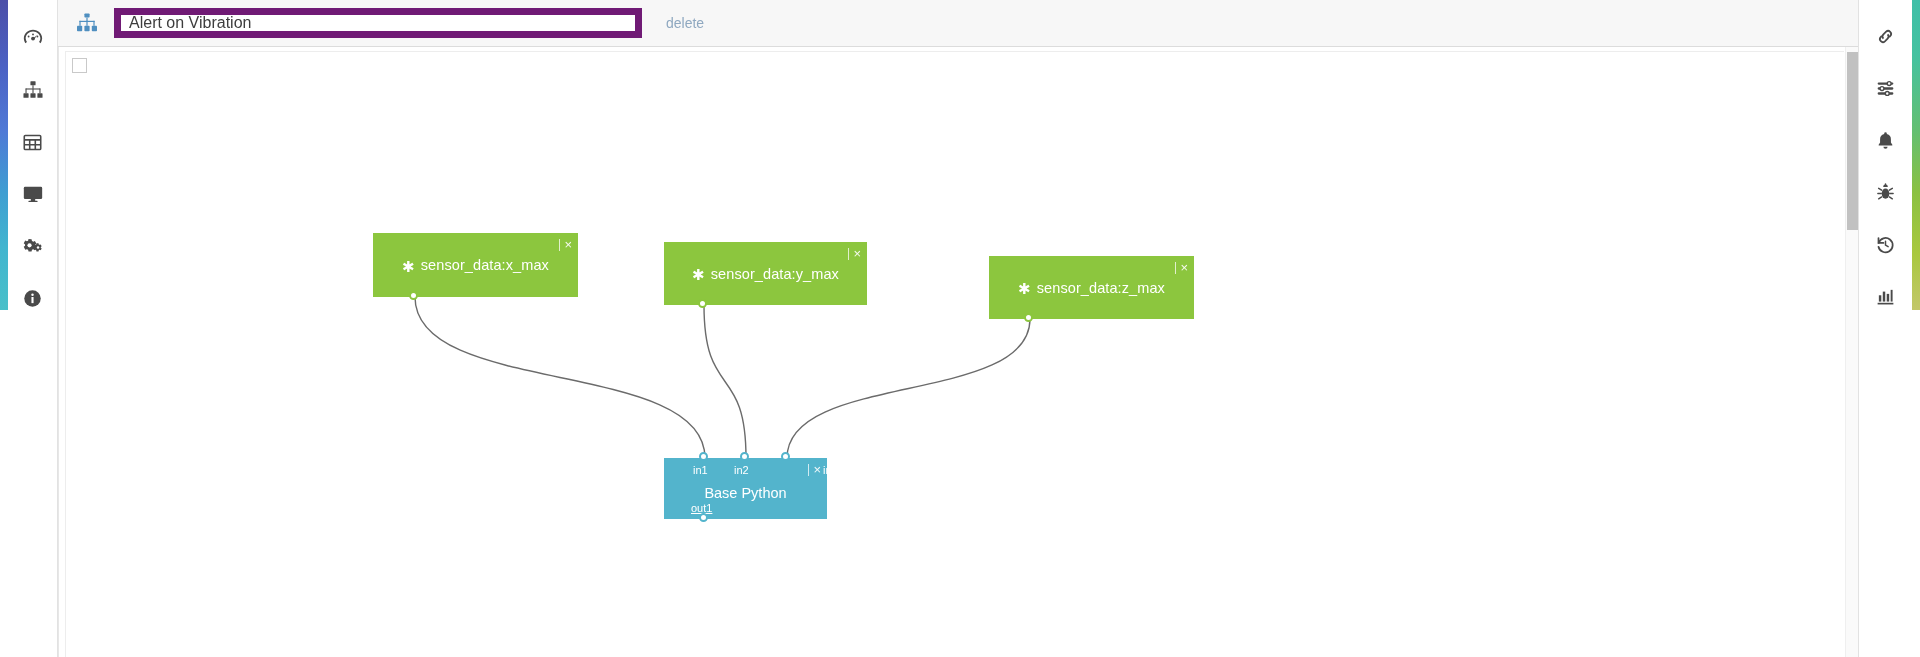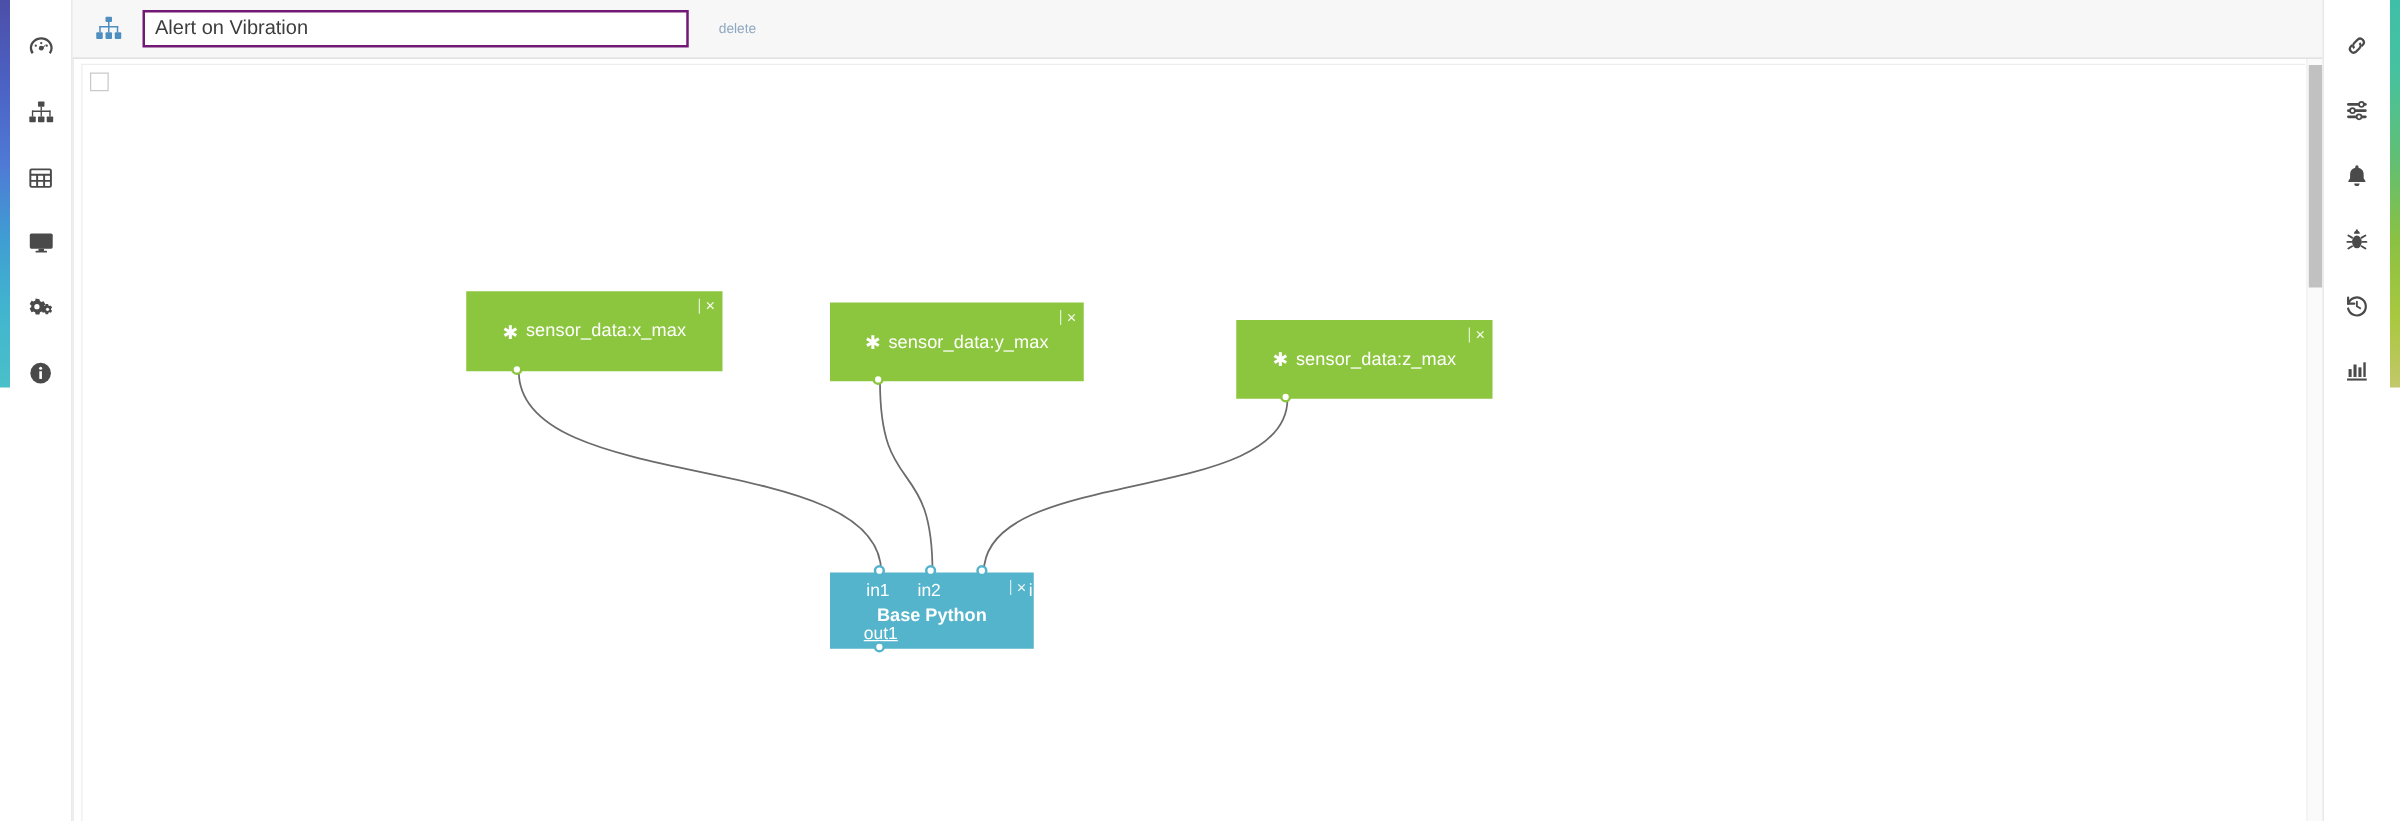--- a/index.html
+++ b/index.html
@@ -83,34 +83,34 @@
     padding-left: 14px;
     z-index: 20;
   }
   .topbar-icon {
     width: 30px; height: 30px;
     display: flex; align-items: center; justify-content: center;
     margin-right: 12px;
     cursor: pointer;
   }
   .title-input {
-    width: 437px;
+    width: 528px;
     height: 30px;
-    border: 2px solid #701a75;
+    border: 7px solid #701a75;
     background: #ffffff;
     font-family: "Liberation Sans", sans-serif;
     font-size: 16px;
     color: #3d3d3d;
     padding: 0 8px;
     outline: none;
   }
   .delete-link {
     margin-left: 24px;
     color: #8fa8c0;
-    font-size: 11px;
+    font-size: 14px;
     text-decoration: none;
     cursor: pointer;
   }
 
   
   .canvas-wrap {
     position: absolute;
     left: 58px; top: 47px;
     right: 62px; bottom: 0;
     background: #ffffff;
@@ -208,25 +208,24 @@
   .node-proc {
     background: #53b4cc;
   }
   .node-proc .proc-title {
     position: absolute;
     left: 0; right: 0;
     top: 27px;
     text-align: center;
     font-size: 14.5px;
     color: #ffffff;
-    font-weight: bold;
   }
   .port-label {
     position: absolute;
-    font-size: 14px;
+    font-size: 11px;
     color: #ffffff;
   }
 
   .port-dot {
     position: absolute;
     width: 9px; height: 9px;
     border-radius: 50%;
     background: #ffffff;
     z-index: 6;
   }

